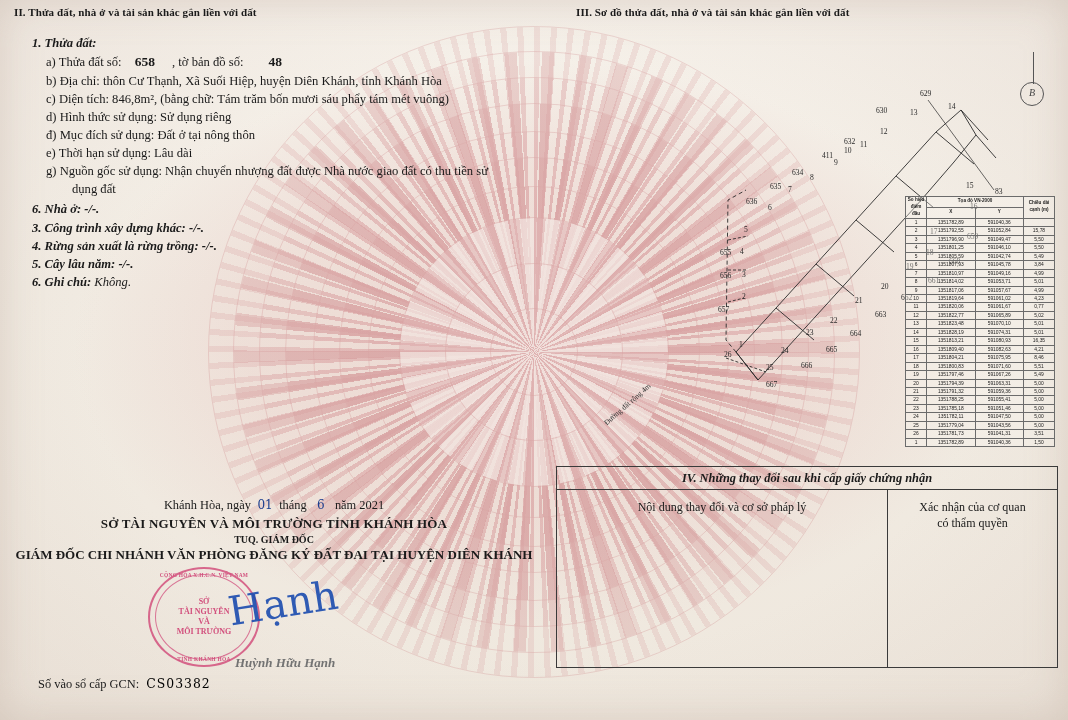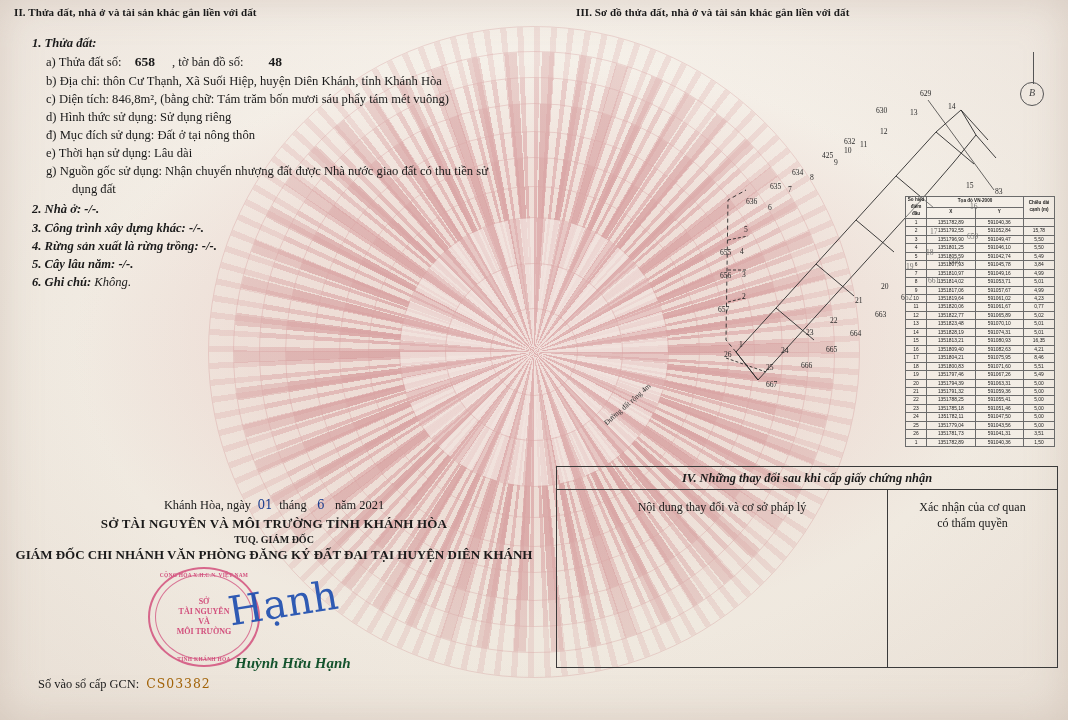--- a/index.html
+++ b/index.html
@@ -96,23 +96,23 @@
   
   #stamp{position:absolute;left:148px;top:567px;width:112px;height:100px;}
   #stamp .ring1{position:absolute;inset:0;border:2.2px solid #d2507d;border-radius:50%;opacity:.85;}
   #stamp .ring2{position:absolute;inset:7px;border:1px solid #d2507d;border-radius:50%;opacity:.75;}
   #stamp .ctr{position:absolute;inset:0;display:flex;flex-direction:column;align-items:center;justify-content:center;
               color:#d2507d;font-size:8px;font-weight:bold;line-height:1.25;text-align:center;}
   #stamp .arc-top{position:absolute;top:5px;left:0;right:0;text-align:center;color:#d2507d;font-size:5.4px;font-weight:bold;letter-spacing:.3px;}
   #stamp .arc-bot{position:absolute;bottom:5px;left:0;right:0;text-align:center;color:#d2507d;font-size:5.4px;font-weight:bold;letter-spacing:.3px;}
   #signature{position:absolute;left:228px;top:580px;font-family:"DejaVu Serif",serif;color:#1f4fb0;font-size:40px;
              transform:rotate(-9deg);opacity:.92;}
-  #signer{position:absolute;left:235px;top:655px;font-weight:bold;font-style:italic;color:#14532d;font-size:15px;}
+  #signer{position:absolute;left:235px;top:655px;font-weight:bold;font-style:italic;color:#737373;font-size:13px;}
   #gcn{position:absolute;left:38px;top:676px;font-size:12.4px;}
-  #gcn .val{font-family:"DejaVu Serif",serif;color:#a16207;margin-left:4px;letter-spacing:1px;}
+  #gcn .val{font-family:"DejaVu Serif",serif;color:#000000;margin-left:4px;letter-spacing:1px;}
 </style>
 </head>
 <body>
 
 <div id="bg">
   <div id="rosette">
     <div class="hatch" style="width:650px;height:650px;"></div>
     <div class="ring" style="width:650px;height:650px;"></div>
     <div class="hatch2" style="width:600px;height:600px;"></div>
     <div class="ring" style="width:600px;height:600px;"></div>
@@ -149,21 +149,21 @@
   </div>
 
   <div class="line indent2">b) Địa chỉ:    thôn Cư Thạnh, Xã Suối Hiệp, huyện Diên Khánh, tỉnh Khánh Hòa</div>
   <div class="line indent2">c) Diện tích:       846,8m², (bằng chữ: Tám trăm bốn mươi sáu phẩy tám mét vuông)</div>
   <div class="line indent2">d) Hình thức sử dụng:    Sử dụng riêng</div>
   <div class="line indent2">đ) Mục đích sử dụng:   Đất ở tại nông thôn</div>
   <div class="line indent2">e) Thời hạn sử dụng:   Lâu dài</div>
   <div class="line indent2">g) Nguồn gốc sử dụng: Nhận chuyển nhượng đất được Nhà nước giao đất có thu tiền sử</div>
   <div class="line" style="padding-left:58px;">dụng đất</div>
 
-  <div class="line indent1 it b" style="margin-top:2px;">2. Nhà ở:  -/-.</div>
+  <div class="line indent1 it b" style="margin-top:2px;">6. Nhà ở:  -/-.</div>
   <div class="line indent1 it b">3. Công trình xây dựng khác: -/-.</div>
   <div class="line indent1 it b">4. Rừng sản xuất là rừng trồng: -/-.</div>
   <div class="line indent1 it b">5. Cây lâu năm:  -/-.</div>
   <div class="line indent1 it b">
     <span>6. Ghi chú:</span>
     <span style="font-weight:normal;">Không.</span>
   </div>
 </div>
 
 <div class="pane" id="right-pane">
@@ -201,21 +201,21 @@
   <div class="compass-stem"></div>
   <div class="compass">B</div>
   <div class="roadlabel" style="left:32px;top:378px;">Đường đất rộng 4m</div>
 <span class="pt" style="left: 344px; top: 49px;">629</span>
     <span class="pt" style="left: 300px; top: 66px;">630</span>
     <span class="pt" style="left: 334px; top: 68px;">13</span>
     <span class="pt" style="left: 372px; top: 62px;">14</span>
     <span class="pt" style="left: 268px; top: 97px;">632</span>
     <span class="pt" style="left: 304px; top: 87px;">12</span>
     <span class="pt" style="left: 284px; top: 100px;">11</span>
-    <span class="pt" style="left: 246px; top: 111px;">425</span>
+    <span class="pt" style="left: 246px; top: 111px;">411</span>
     <span class="pt" style="left: 268px; top: 106px;">10</span>
     <span class="pt" style="left: 258px; top: 118px;">9</span>
     <span class="pt" style="left: 216px; top: 128px; text-align: center;">634</span>
     <span class="pt" style="left: 194px; top: 142px;">635</span>
     <span class="pt" style="left: 234px; top: 133px;">8</span>
     <span class="pt" style="left: 212px; top: 145px;">7</span>
     <span class="pt" style="left: 170px; top: 157px;">636</span>
     <span class="pt" style="left: 192px; top: 163px;">6</span>
     <span class="pt" style="left: 390px; top: 141px;">15</span>
     <span class="pt" style="left: 419px; top: 147px;">83</span>

